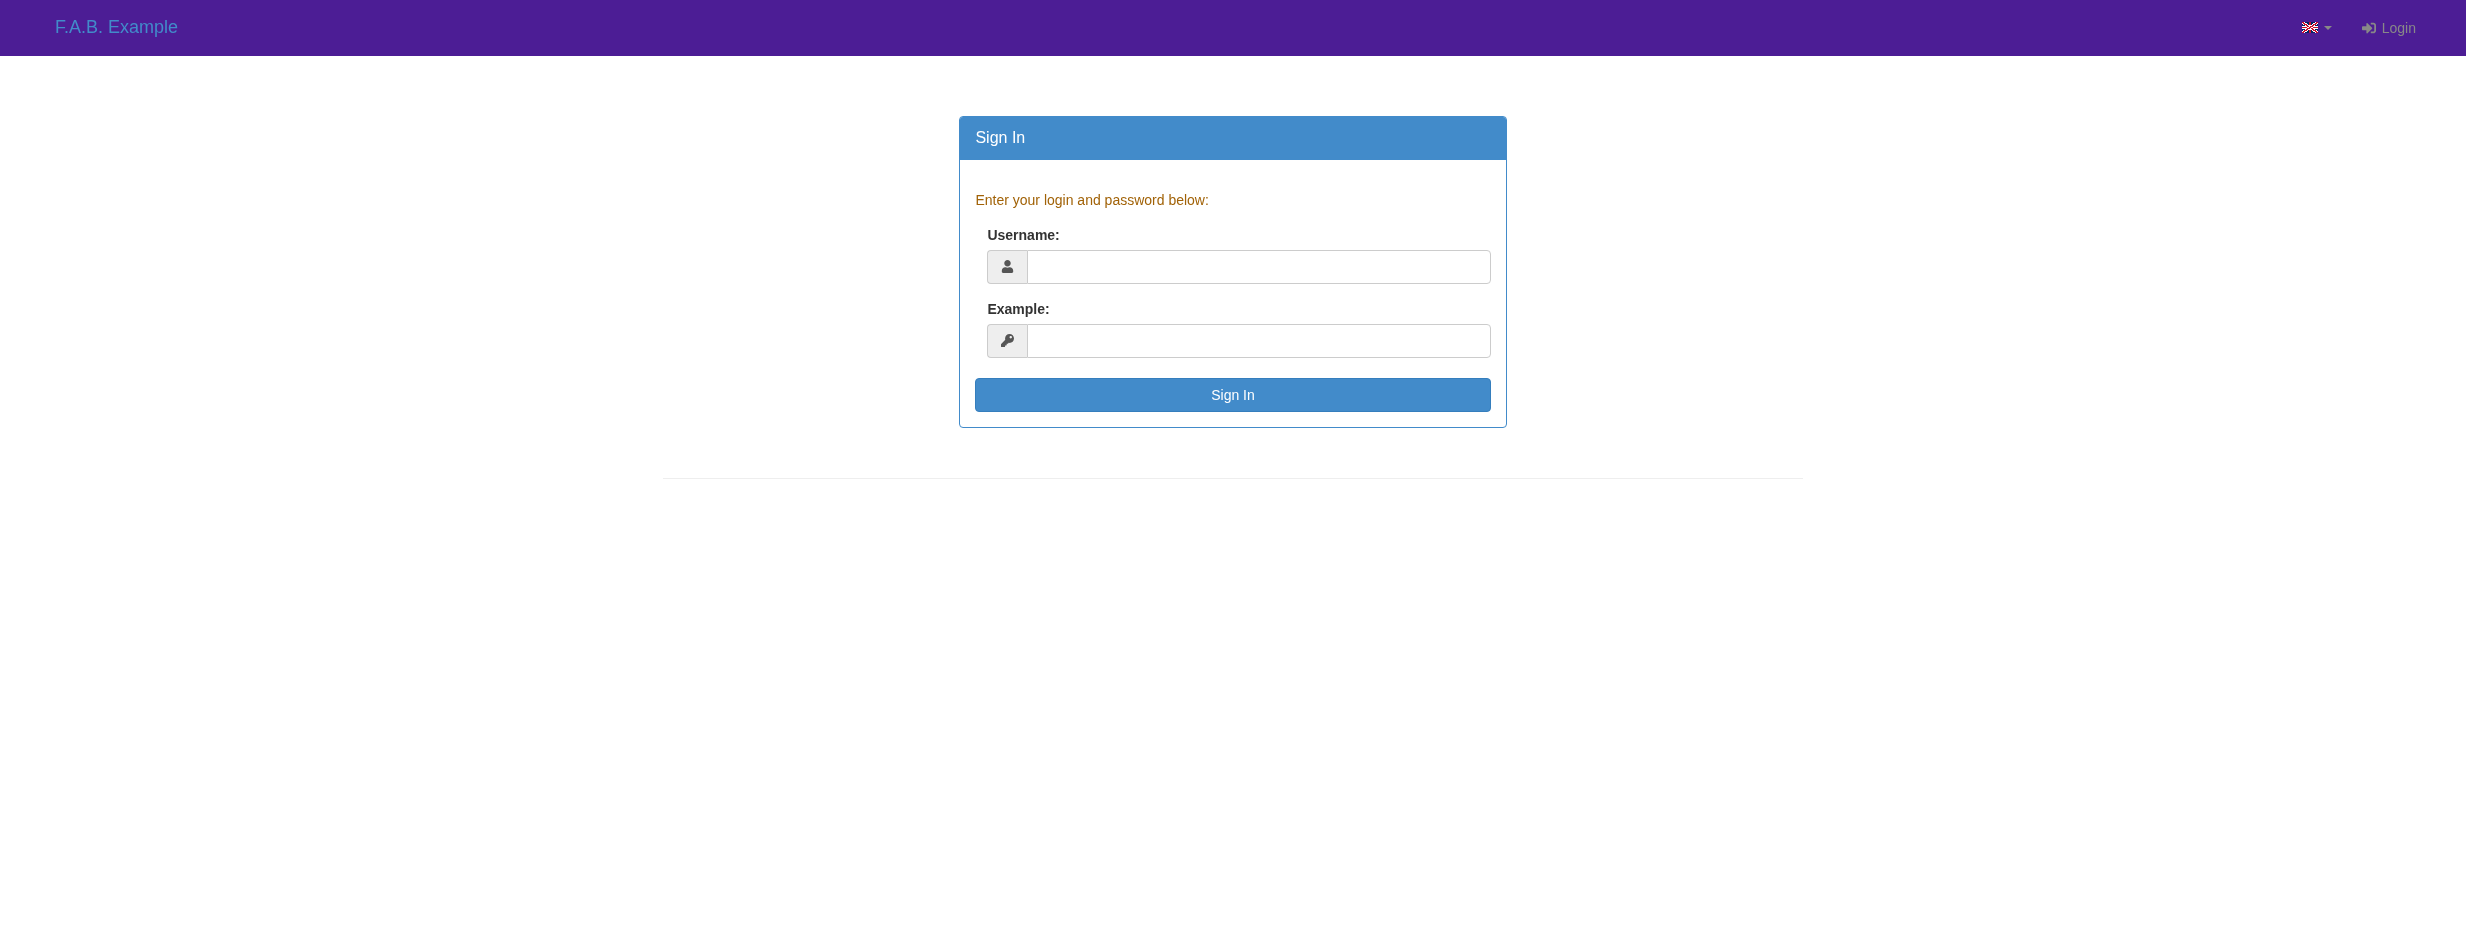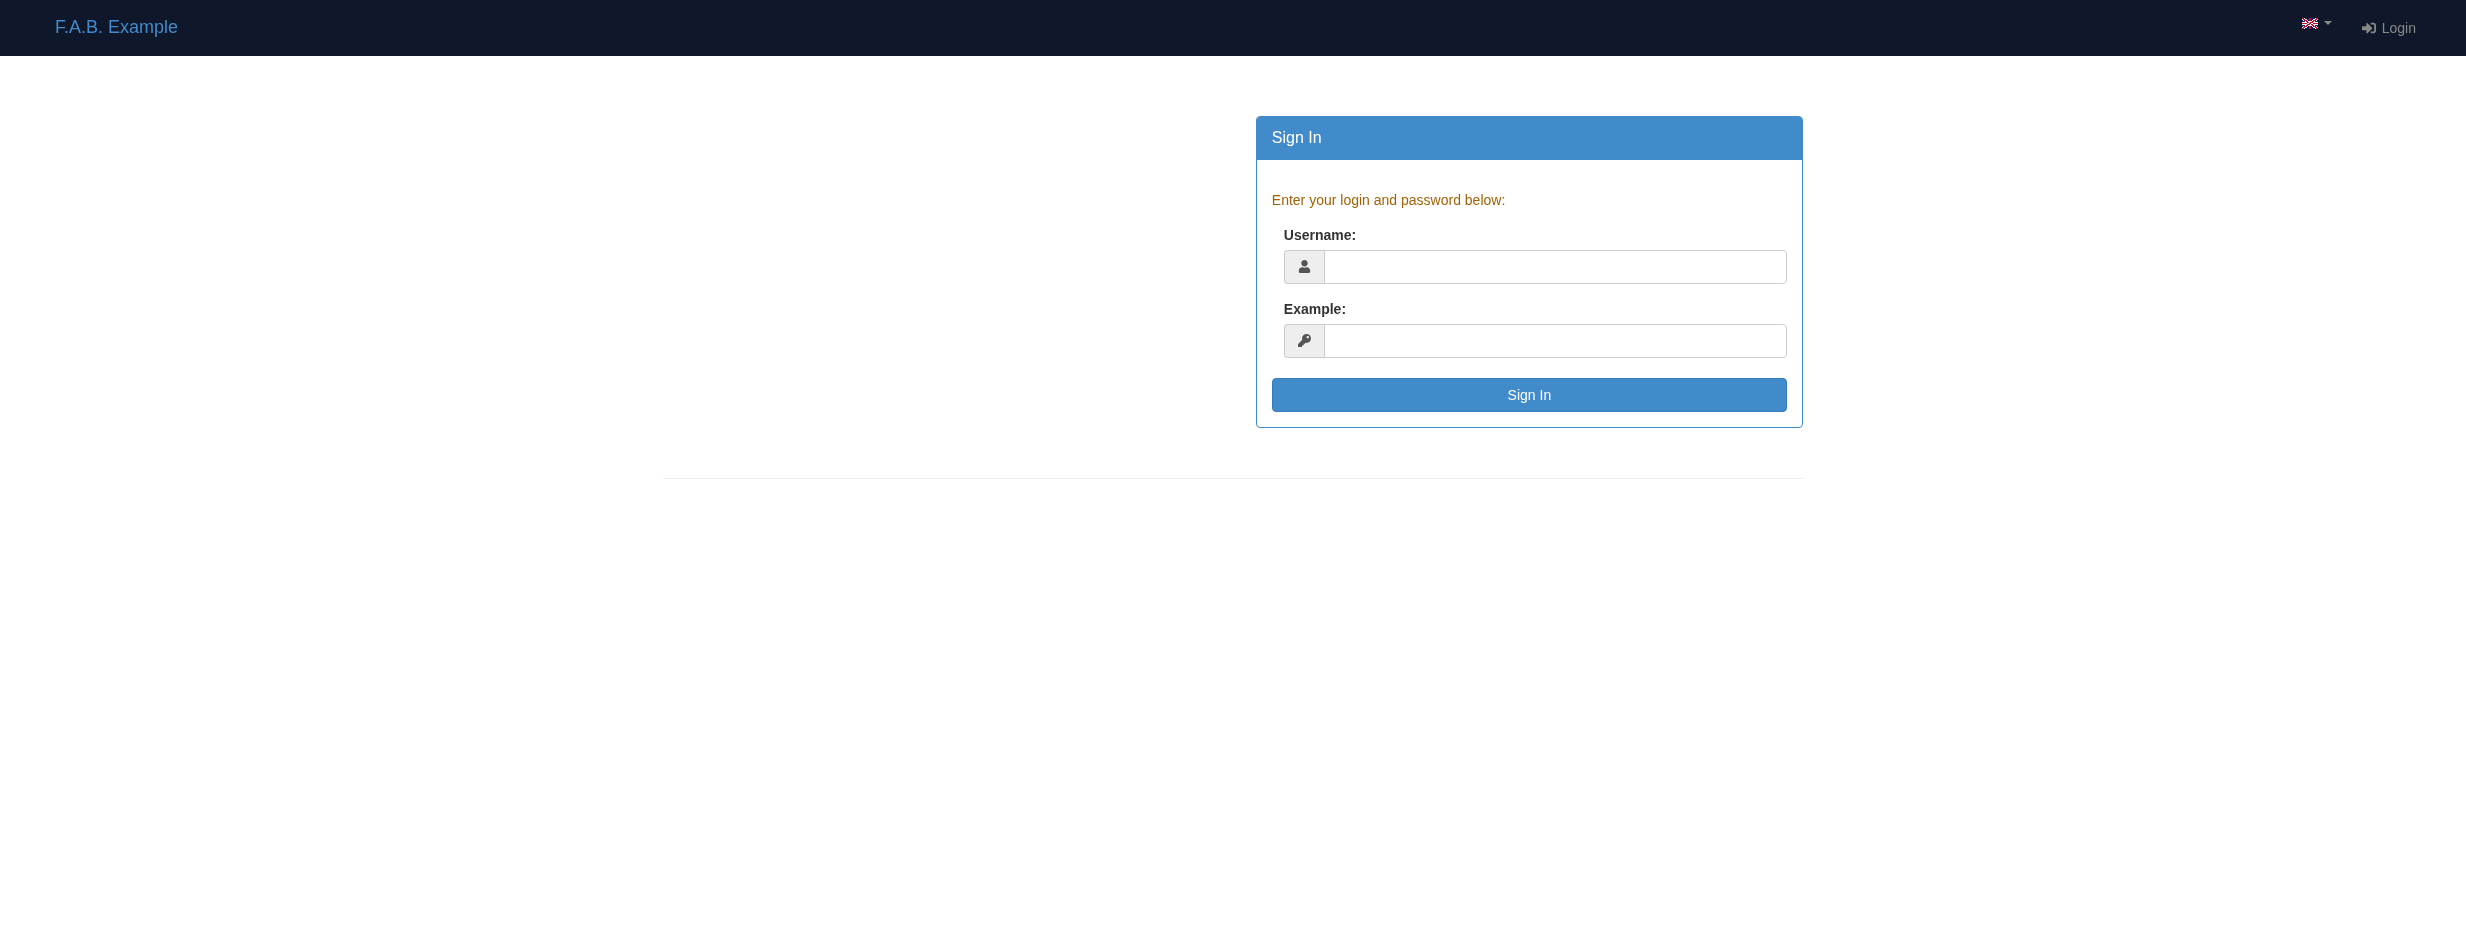--- a/index.html
+++ b/index.html
@@ -8,40 +8,40 @@
       padding: 0;
     }
     body {
       font-family: "Helvetica Neue", Helvetica, Arial, sans-serif;
       font-size: 14px;
       line-height: 1.42857143;
       color: #333;
       background-color: #fff;
     }
     .navbar {
-      background-color: #0f172a;
+      background-color: #4c1d95;
       border: none;
       border-radius: 0;
       min-height: 50px;
       margin-bottom: 20px;
       display: flex;
       align-items: center;
       justify-content: space-between;
       padding: 0 15px;
     }
     .navbar-brand {
       color: #428bca;
       font-size: 18px;
       padding: 15px 15px 15px 40px;
       text-decoration: none;
       display: inline-block;
     }
     .navbar-right {
       display: flex;
-      align-items: flex-start;
+      align-items: center;
       padding-right: 20px;
     }
     .navbar-item {
       color: #888;
       padding: 15px;
       text-decoration: none;
       display: flex;
       align-items: center;
       gap: 4px;
       cursor: pointer;
@@ -75,21 +75,21 @@
       border-right: 4px solid transparent;
       border-left: 4px solid transparent;
     }
     .container {
       max-width: 1170px;
       margin: 0 auto;
       padding: 0 15px;
     }
     .row {
       display: flex;
-      justify-content: flex-end;
+      justify-content: center;
       margin-top: 60px;
     }
     .col {
       width: 48%;
       max-width: 560px;
     }
     .panel {
       border: 1px solid #428bca;
       border-radius: 4px;
       margin-bottom: 20px;

